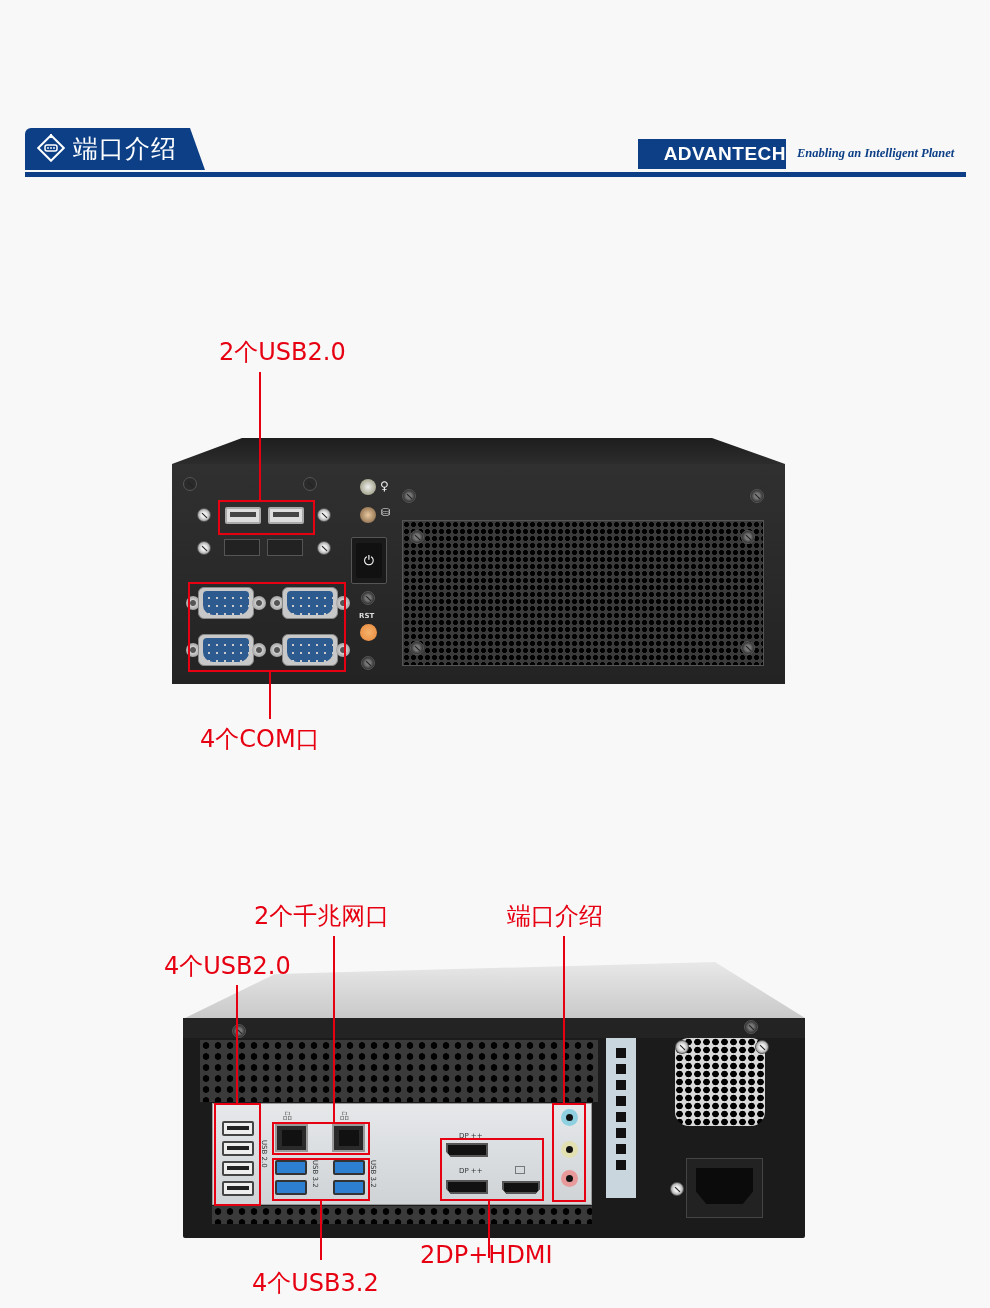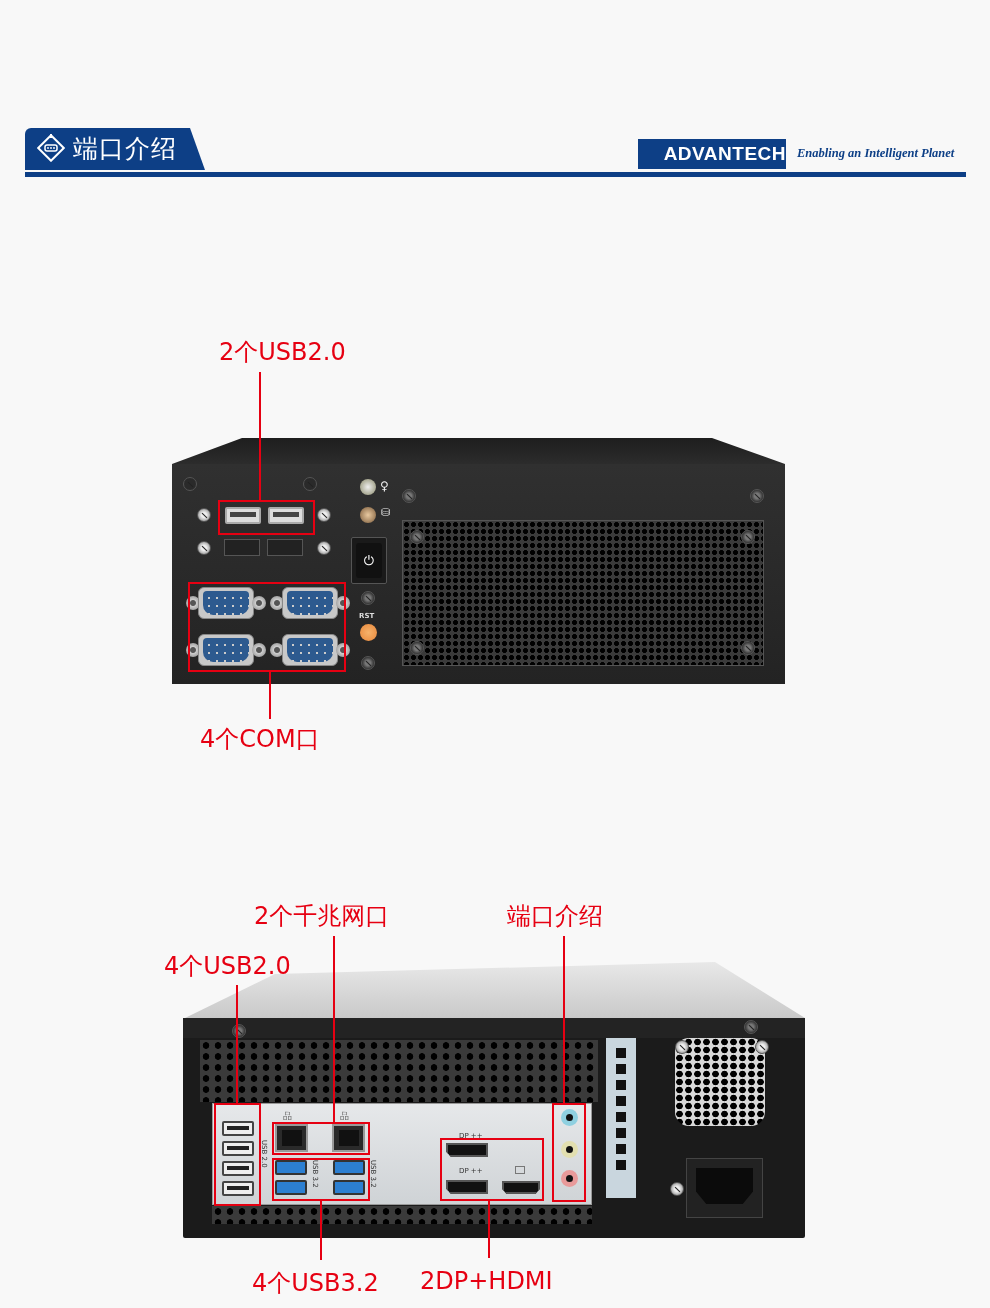--- a/index.html
+++ b/index.html
@@ -331,13 +331,13 @@
 <div class="callout" style="left:164px;top:951px;">4个USB2.0</div>
 <div class="vline" style="left:236px;top:985px;height:118px;"></div>
 <div class="rbox" style="left:214px;top:1103px;width:47px;height:103px;"></div>
 
 <div class="rbox" style="left:272px;top:1158px;width:98px;height:43px;"></div>
 <div class="vline" style="left:320px;top:1201px;height:59px;"></div>
 <div class="callout" style="left:252px;top:1268px;">4个USB3.2</div>
 
 <div class="rbox" style="left:440px;top:1138px;width:104px;height:63px;"></div>
 <div class="vline" style="left:488px;top:1201px;height:57px;"></div>
-<div class="callout" style="left:420px;top:1266px;">2DP+HDMI</div>
+<div class="callout" style="left:420px;top:1240px;">2DP+HDMI</div>
 
 </body></html>

